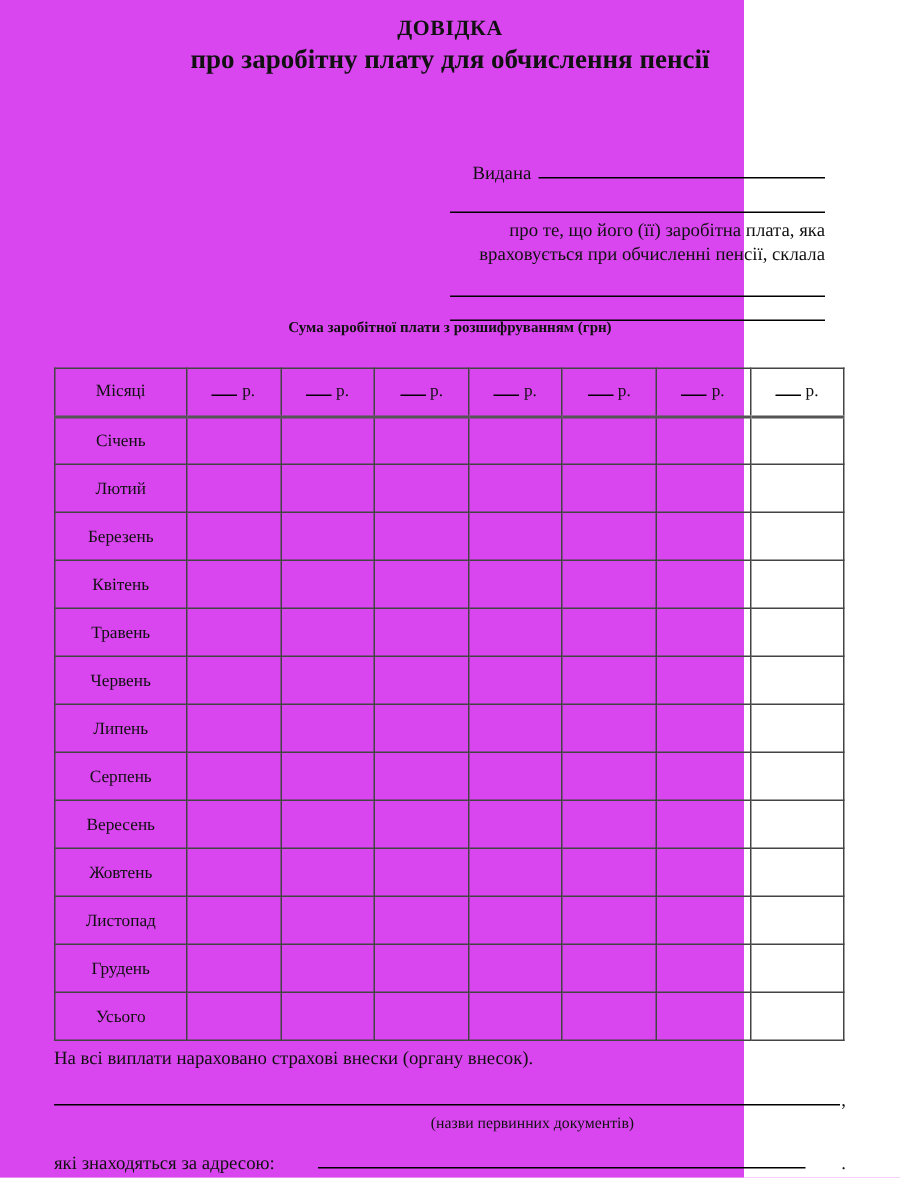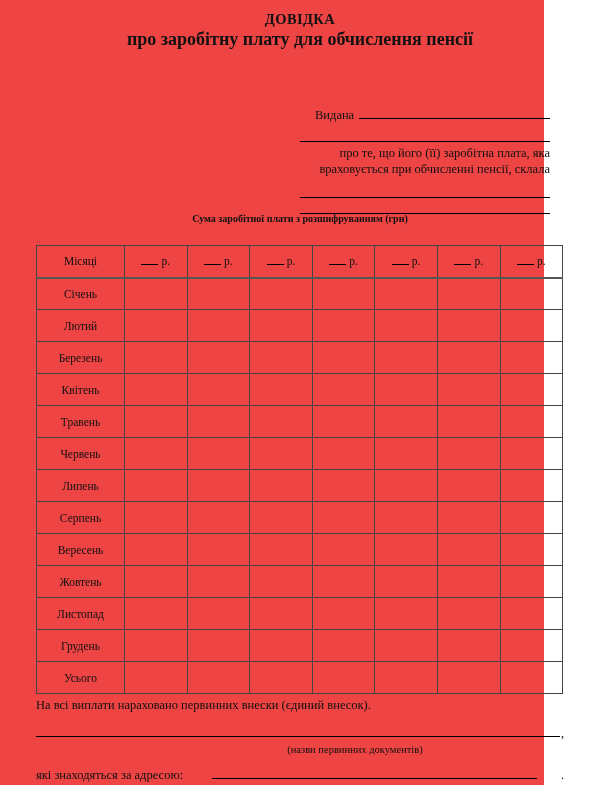--- a/index.html
+++ b/index.html
@@ -13,23 +13,23 @@
     width: 600px;
     height: 785px;
     position: relative;
     font-family: "Liberation Serif", "DejaVu Serif", serif;
     color: #111111;
     overflow: hidden;
   }
 
   .page {
     position: relative;
-    width: 544px;
+    width: 496px;
     height: 785px;
-    background: #ef4444;
+    background: #d946ef;
   }
 
   
   .title-block {
     position: absolute;
     top: 10px;
     left: 0;
     width: 600px;
     text-align: center;
   }
@@ -359,21 +359,21 @@
         <td class="data-cell"></td>
         <td class="data-cell"></td>
         <td class="data-cell"></td>
         <td class="data-cell"></td>
         <td class="data-cell"></td>
       </tr>
     </tbody>
   </table>
 
   <div class="footer">
-    <div class="note-line">На всі виплати нараховано первинних внески (єдиний внесок).</div>
+    <div class="note-line">На всі виплати нараховано страхові внески (органу внесок).</div>
 
     <div class="basis-row">
       <span class="basis-rule"></span>
       <span class="trailing-punct">,</span>
     </div>
     <div class="caption-small">(назви первинних документів)</div>
 
     <div class="address-row">
       <span class="address-label">які знаходяться за адресою:</span>
       <span class="address-rule"></span>

